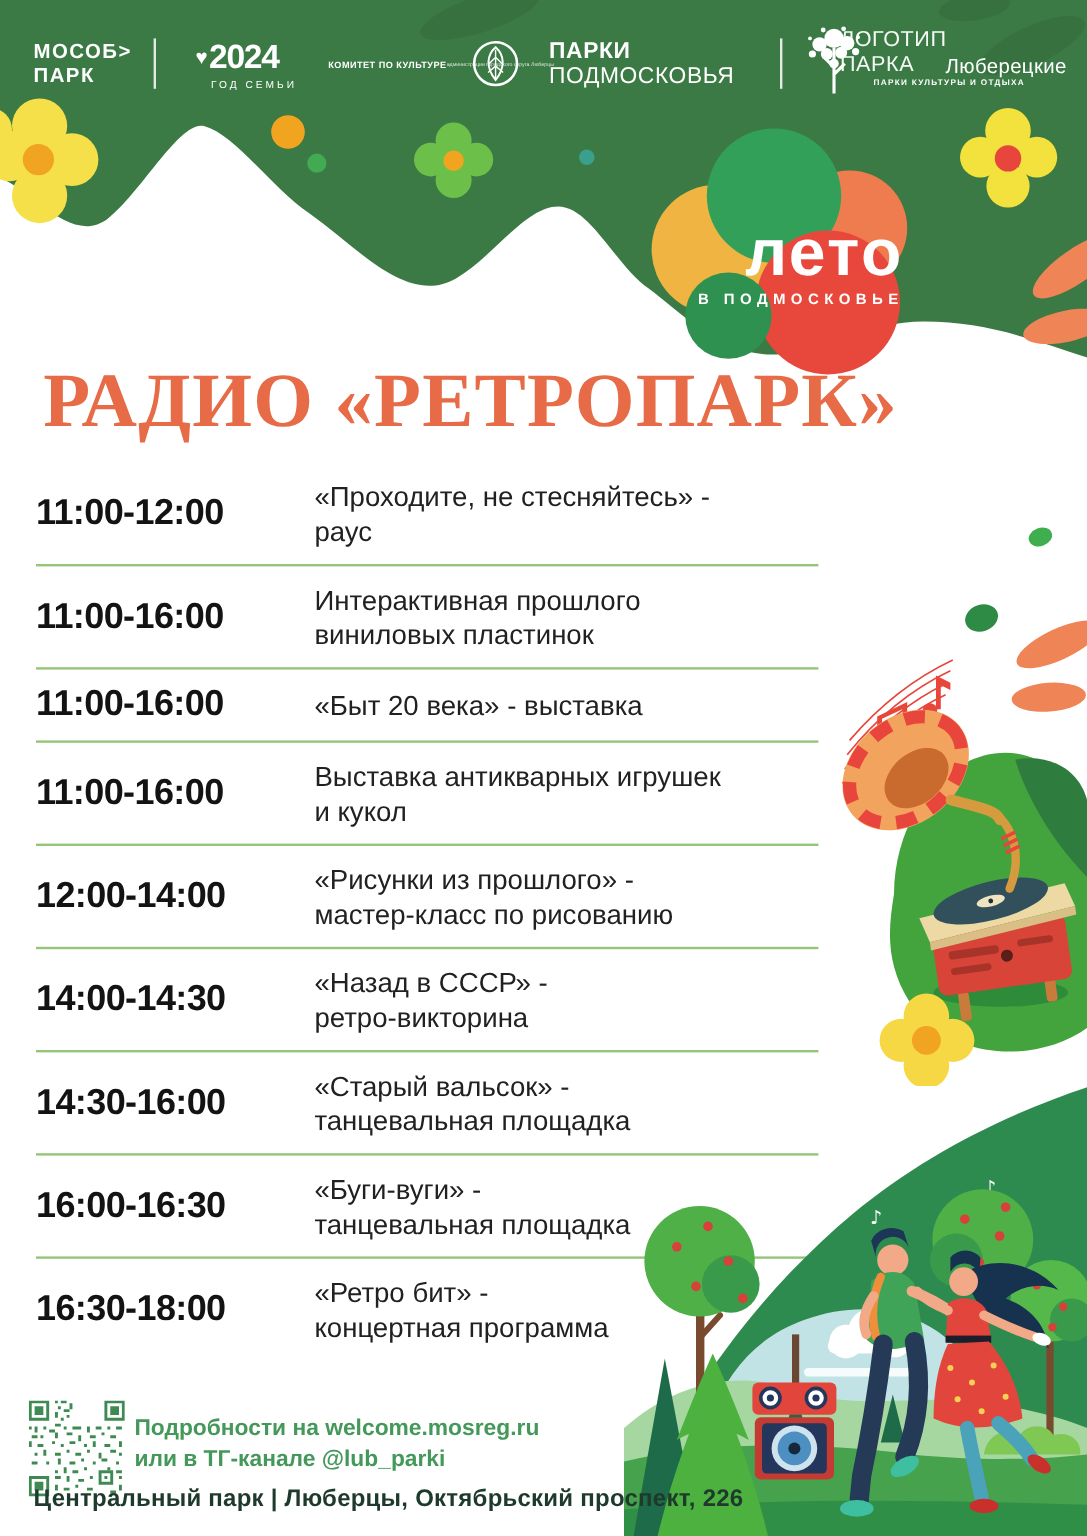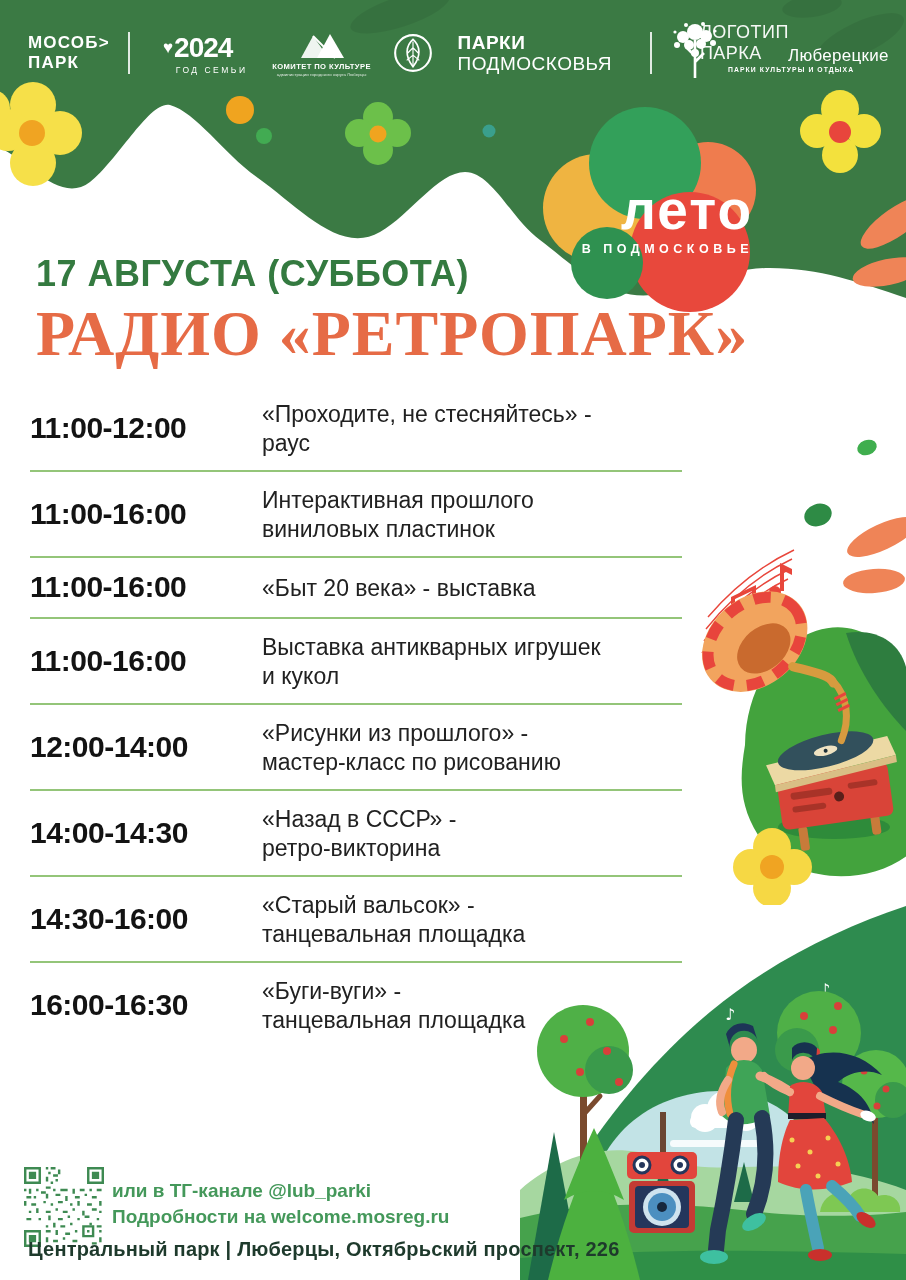--- a/index.html
+++ b/index.html
@@ -12,21 +12,21 @@
   .hdr-svg{position:absolute;top:0;left:0;}
   .logo-bar{position:absolute;left:28px;top:16px;width:860px;height:74px;display:flex;
     align-items:center;color:#fff;}
   .mosob{font-weight:bold;font-size:17px;line-height:20px;letter-spacing:1.2px;}
   .vdiv{width:2px;height:42px;background:rgba(255,255,255,.85);margin:0 18px;}
   .year{display:flex;flex-direction:column;align-items:center;margin-right:26px;}
   .year-top{display:flex;align-items:center;gap:1px;}
   .heart{font-size:17px;line-height:17px;}
   .year-num{font-weight:bold;font-size:28px;letter-spacing:-1px;}
   .year-cap{font-size:8.5px;letter-spacing:2.5px;margin-top:1px;margin-left:28px;}
-  .committee{display:flex;flex-direction:column;align-items:center;margin-right:22px;width:96px;}
+  .committee{display:flex;flex-direction:row;align-items:center;margin-right:22px;width:96px;}
   .committee-label{font-size:7.6px;font-weight:bold;letter-spacing:.4px;margin-top:2px;white-space:nowrap;}
   .committee-sub{font-size:4.4px;opacity:.8;margin-top:1px;white-space:nowrap;}
   .parks{display:flex;align-items:center;gap:24px;margin-right:20px;}
   .parks-1{font-size:19px;font-weight:bold;line-height:21px;letter-spacing:.5px;}
   .parks-2{font-size:19px;line-height:21px;letter-spacing:.5px;}
   .parklogo{position:relative;width:210px;height:70px;}
   .pl-placeholder{position:absolute;left:30px;top:4px;font-size:18px;line-height:21px;opacity:.95;letter-spacing:.5px;}
   .pl-title{position:absolute;left:70px;top:28px;font-size:17px;font-weight:normal;letter-spacing:.3px;margin-left:48px;}
   .pl-sub{position:absolute;left:58px;top:48px;font-size:6.8px;font-weight:bold;letter-spacing:1.1px;white-space:nowrap;}
 
@@ -180,21 +180,20 @@
       <div class="pl-title">Люберецкие</div>
       <div class="pl-sub">ПАРКИ КУЛЬТУРЫ И ОТДЫХА</div>
     </div>
   </div>
 
   <div class="summer">
     <div class="summer-title">лето</div>
     <div class="summer-sub">В ПОДМОСКОВЬЕ</div>
   </div>
 
-  <div class="date-line">17 АВГУСТА (СУББОТА)</div>
   <div class="event-title">РАДИО «РЕТРОПАРК»</div>
 
   <div class="schedule">
 
       <div class="row">
         <div class="time">11:00-12:00</div>
         <div class="desc">«Проходите, не стесняйтесь» -
 раус</div>
       </div>
 
@@ -232,20 +231,25 @@
         <div class="desc">«Старый вальсок» -
 танцевальная площадка</div>
       </div>
 
       <div class="row">
         <div class="time">16:00-16:30</div>
         <div class="desc">«Буги-вуги» -
 танцевальная площадка</div>
       </div>
 
+      <div class="row">
+        <div class="time">16:30-18:00</div>
+        <div class="desc">«Ретро бит» -
+концертная программа</div>
+      </div>
     </div>
 
   <svg class="gramo-svg" width="210" height="410" viewBox="0 0 210 410">
     <ellipse cx="122" cy="20" rx="14" ry="11" transform="rotate(-20 122 20)" fill="#2e8b45"></ellipse>
     <g fill="#ef8457">
       <ellipse cx="186" cy="42" rx="38" ry="13" transform="rotate(-25 186 42)"></ellipse>
       <ellipse cx="178" cy="86" rx="31" ry="12" transform="rotate(-4 178 86)"></ellipse>
     </g>
 
     <g>
@@ -432,18 +436,18 @@
   <svg class="qr" width="80" height="80" viewBox="0 0 33 33">
     <g style="fill:var(--qr-green)">
       <path d="M0,0h7v7h-7z M1,1h5v5h-5z M2,2h3v3h-3z" fill-rule="evenodd"></path>
       <path d="M26,0h7v7h-7z M27,1h5v5h-5z M28,2h3v3h-3z" fill-rule="evenodd"></path>
       <path d="M0,26h7v7h-7z M1,27h5v5h-5z M2,28h3v3h-3z" fill-rule="evenodd"></path>
       <path d="M24,24h5v5h-5z M25,25h3v3h-3z M26,26h1v1h-1z" fill-rule="evenodd"></path>
       <path d="M9,0h1v1h-1z M11,0h2v1h-2z M14,1h1v2h-1z M10,2h1v1h-1z M12,3h2v1h-2z M9,4h1v2h-1z M13,5h1v1h-1z M11,6h1v1h-1z M9,8h2v1h-2z M0,9h1v1h-1z M2,9h1v2h-1z M5,9h1v1h-1z M7,10h2v1h-2z M12,9h1v1h-1z M15,9h3v1h-3z M20,9h1v2h-1z M23,9h2v1h-2z M27,9h1v1h-1z M30,9h2v1h-2z M1,12h2v1h-2z M4,12h1v1h-1z M9,11h1v2h-1z M13,11h2v1h-2z M17,12h1v2h-1z M21,12h2v1h-2z M25,11h1v1h-1z M28,12h2v1h-2z M0,14h1v2h-1z M3,15h2v1h-2z M8,14h1v1h-1z M11,15h1v1h-1z M14,14h2v1h-2z M19,15h1v1h-1z M22,14h1v2h-1z M26,15h2v1h-2z M31,14h1v2h-1z M2,18h1v1h-1z M5,17h1v2h-1z M9,18h2v1h-2z M13,17h1v1h-1z M16,18h2v1h-2z M20,17h1v1h-1z M24,18h1v2h-1z M28,17h2v1h-2z M31,18h1v1h-1z M1,21h2v1h-2z M6,21h1v1h-1z M10,20h1v2h-1z M14,21h2v1h-2z M18,20h1v1h-1z M22,21h1v1h-1z M25,20h2v1h-2z M30,21h1v1h-1z M9,24h1v1h-1z M12,23h1v2h-1z M15,24h2v1h-2z M19,23h1v1h-1z M27,23h1v1h-1z M30,24h2v1h-2z M9,26h2v1h-2z M13,26h1v2h-1z M17,27h2v1h-2z M21,26h1v1h-1z M31,26h1v1h-1z M9,29h1v2h-1z M12,30h2v1h-2z M16,29h1v1h-1z M20,30h2v1h-2z M31,29h1v2h-1z M28,31h2v1h-2z"></path>
     </g>
   </svg>
   <div class="details">
+    <div>Подробности на welcome.mosreg.ru</div>
     <div>или в ТГ-канале @lub_parki</div>
-    <div>Подробности на welcome.mosreg.ru</div>
   </div>
   <div class="address">Центральный парк | Люберцы, Октябрьский проспект, 226</div>
 
 </div>
 
 </body></html>

